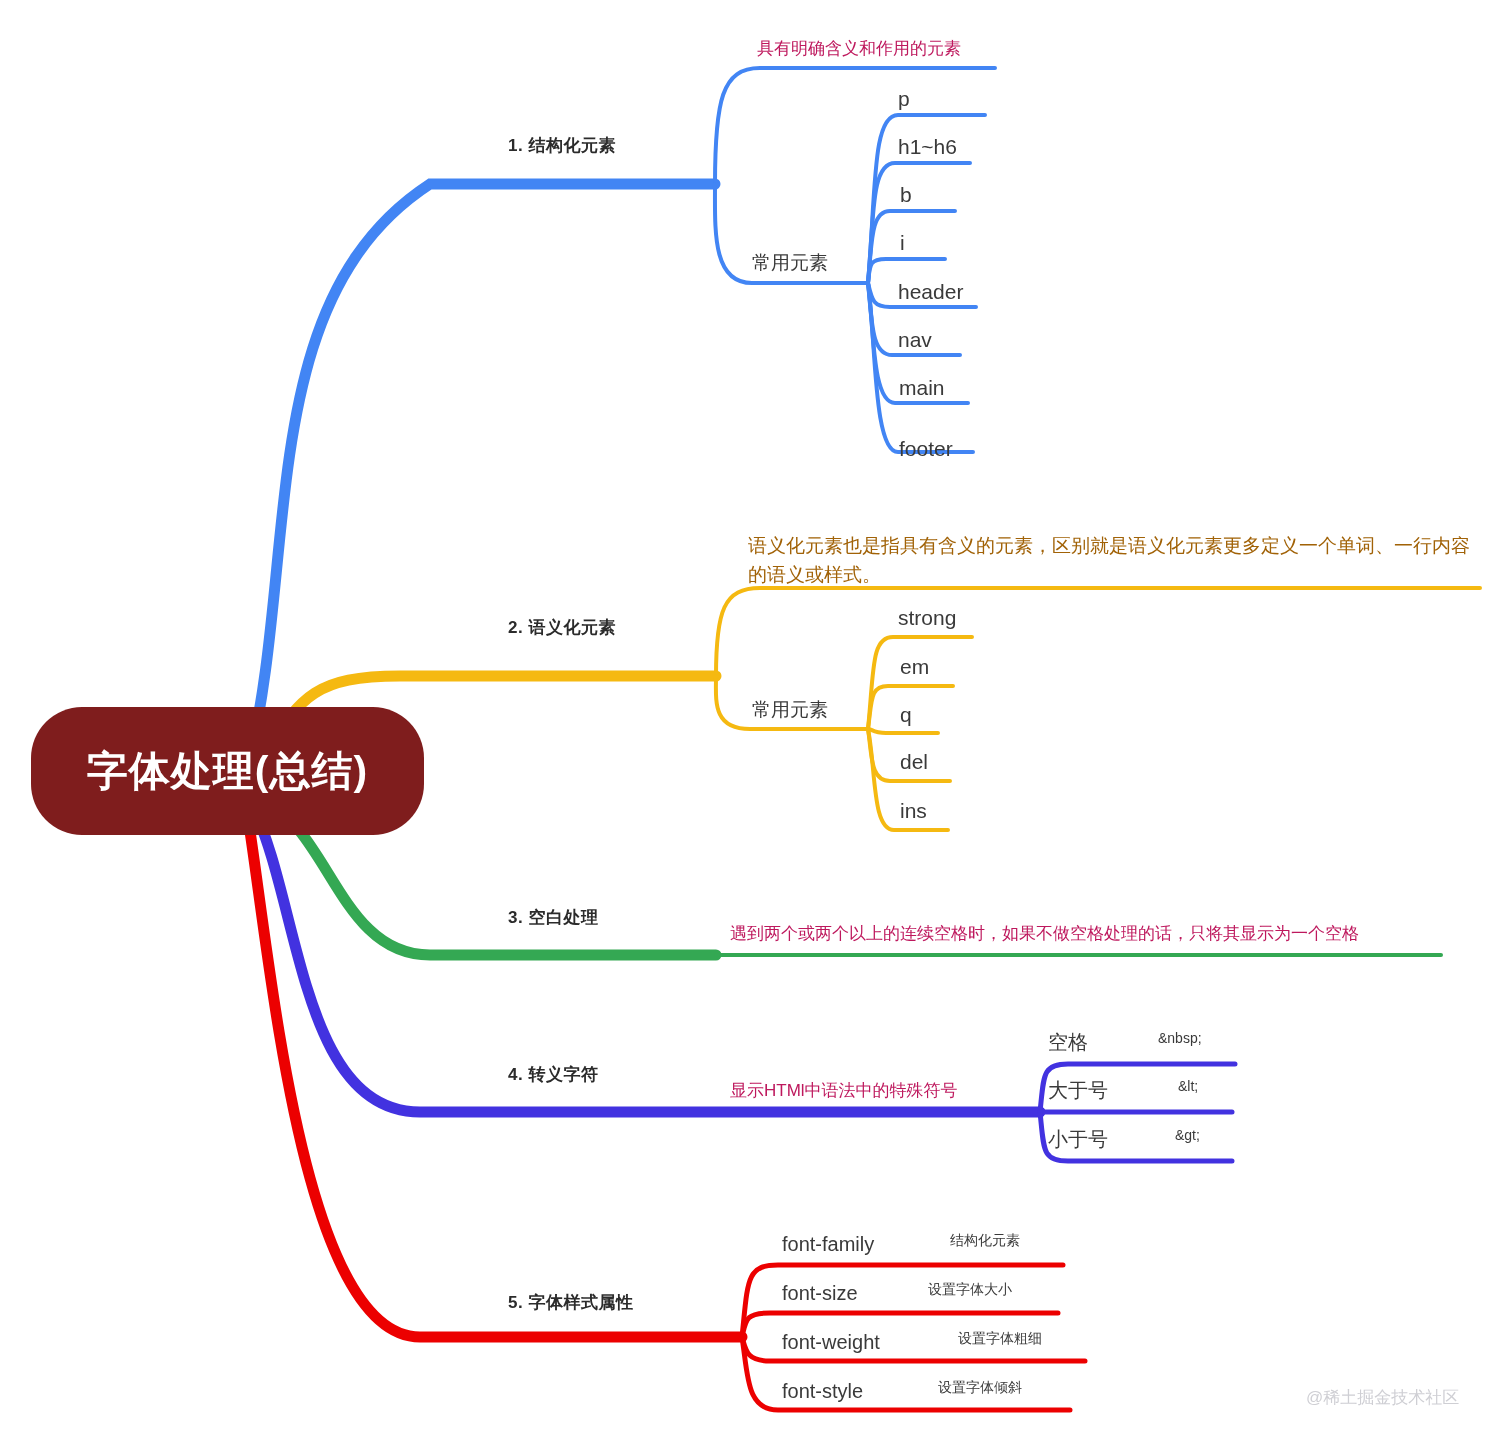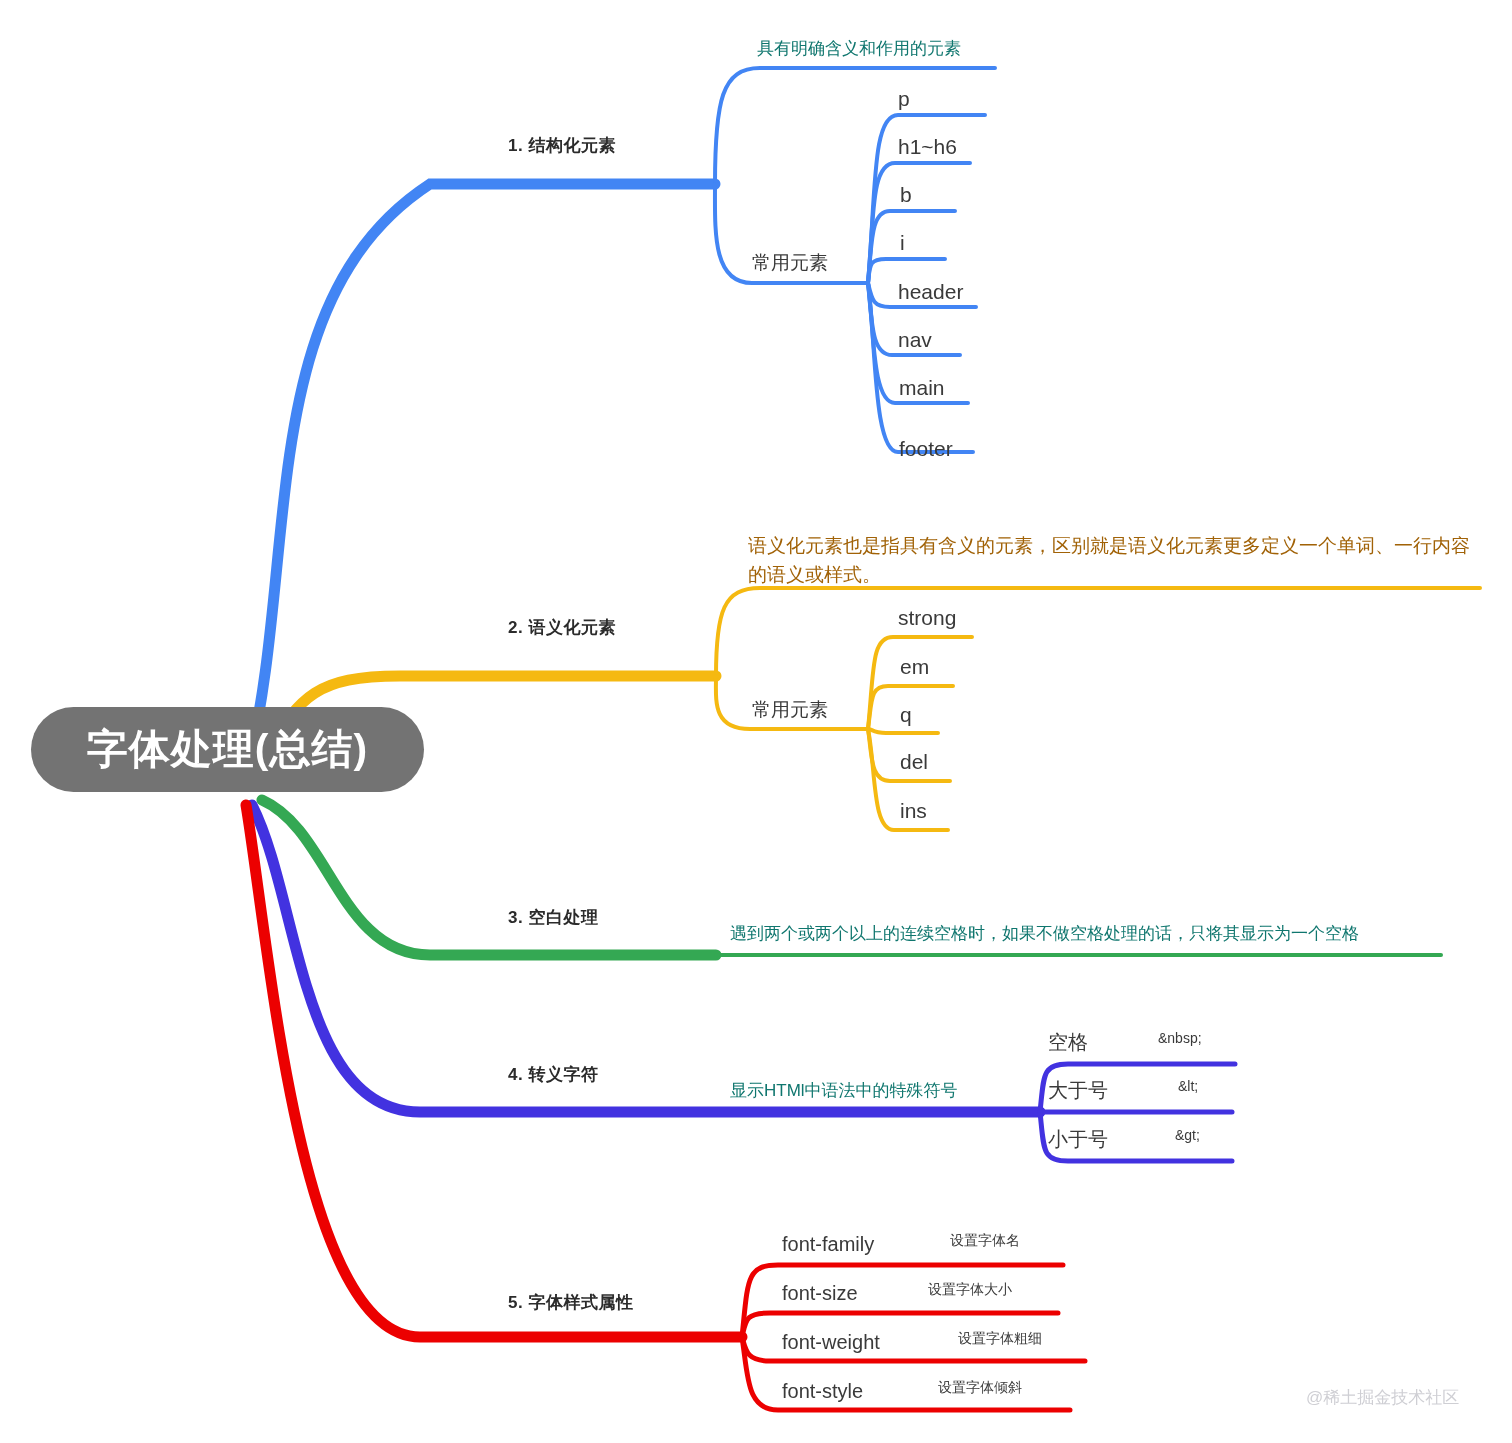--- a/index.html
+++ b/index.html
@@ -34,21 +34,21 @@
     line-height: 1.25;
   }
   .main-label {
     font-size: 17px;
     font-weight: bold;
     color: #2b2b2b;
     letter-spacing: 0.5px;
   }
   .desc-label {
     font-size: 17px;
-    color: #0f766e;
+    color: #be185d;
   }
   .desc-wrap {
     position: absolute;
     font-size: 19px;
     color: #a16207;
     line-height: 1.55;
     width: 735px;
     white-space: normal;
   }
   .leaf-label {
@@ -65,23 +65,23 @@
   }
   .pair-val {
     font-size: 14px;
     color: #3a3a3a;
   }
   #root-node {
     position: absolute;
     left: 31px;
     top: 707px;
     width: 393px;
-    height: 85px;
+    height: 128px;
     border-radius: 51px;
-    background: #737373;
+    background: #7f1d1d;
     display: flex;
     align-items: center;
     justify-content: center;
     z-index: 5;
   }
   #root-node .root-text {
     color: #ffffff;
     font-size: 41px;
     font-weight: bold;
     letter-spacing: 1px;
@@ -184,21 +184,21 @@
 
   <div class="lbl pair-key" style="left:1048px; top:1078px;">大于号</div>
   <div class="lbl pair-val" style="left:1178px; top:1078px;">&amp;lt;</div>
 
   <div class="lbl pair-key" style="left:1048px; top:1127px;">小于号</div>
   <div class="lbl pair-val" style="left:1175px; top:1127px;">&amp;gt;</div>
 
   <div class="lbl main-label" style="left:508px; top:1292px;">5. 字体样式属性</div>
 
   <div class="lbl pair-key" style="left:782px; top:1232px;">font-family</div>
-  <div class="lbl pair-val" style="left:950px; top:1232px;">设置字体名</div>
+  <div class="lbl pair-val" style="left:950px; top:1232px;">结构化元素</div>
 
   <div class="lbl pair-key" style="left:782px; top:1281px;">font-size</div>
   <div class="lbl pair-val" style="left:928px; top:1281px;">设置字体大小</div>
 
   <div class="lbl pair-key" style="left:782px; top:1330px;">font-weight</div>
   <div class="lbl pair-val" style="left:958px; top:1330px;">设置字体粗细</div>
 
   <div class="lbl pair-key" style="left:782px; top:1379px;">font-style</div>
   <div class="lbl pair-val" style="left:938px; top:1379px;">设置字体倾斜</div>
 

